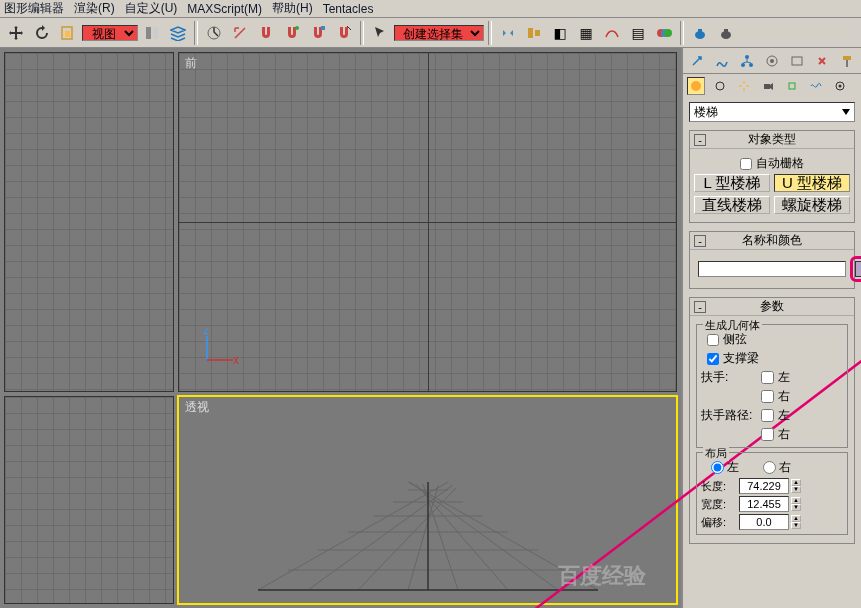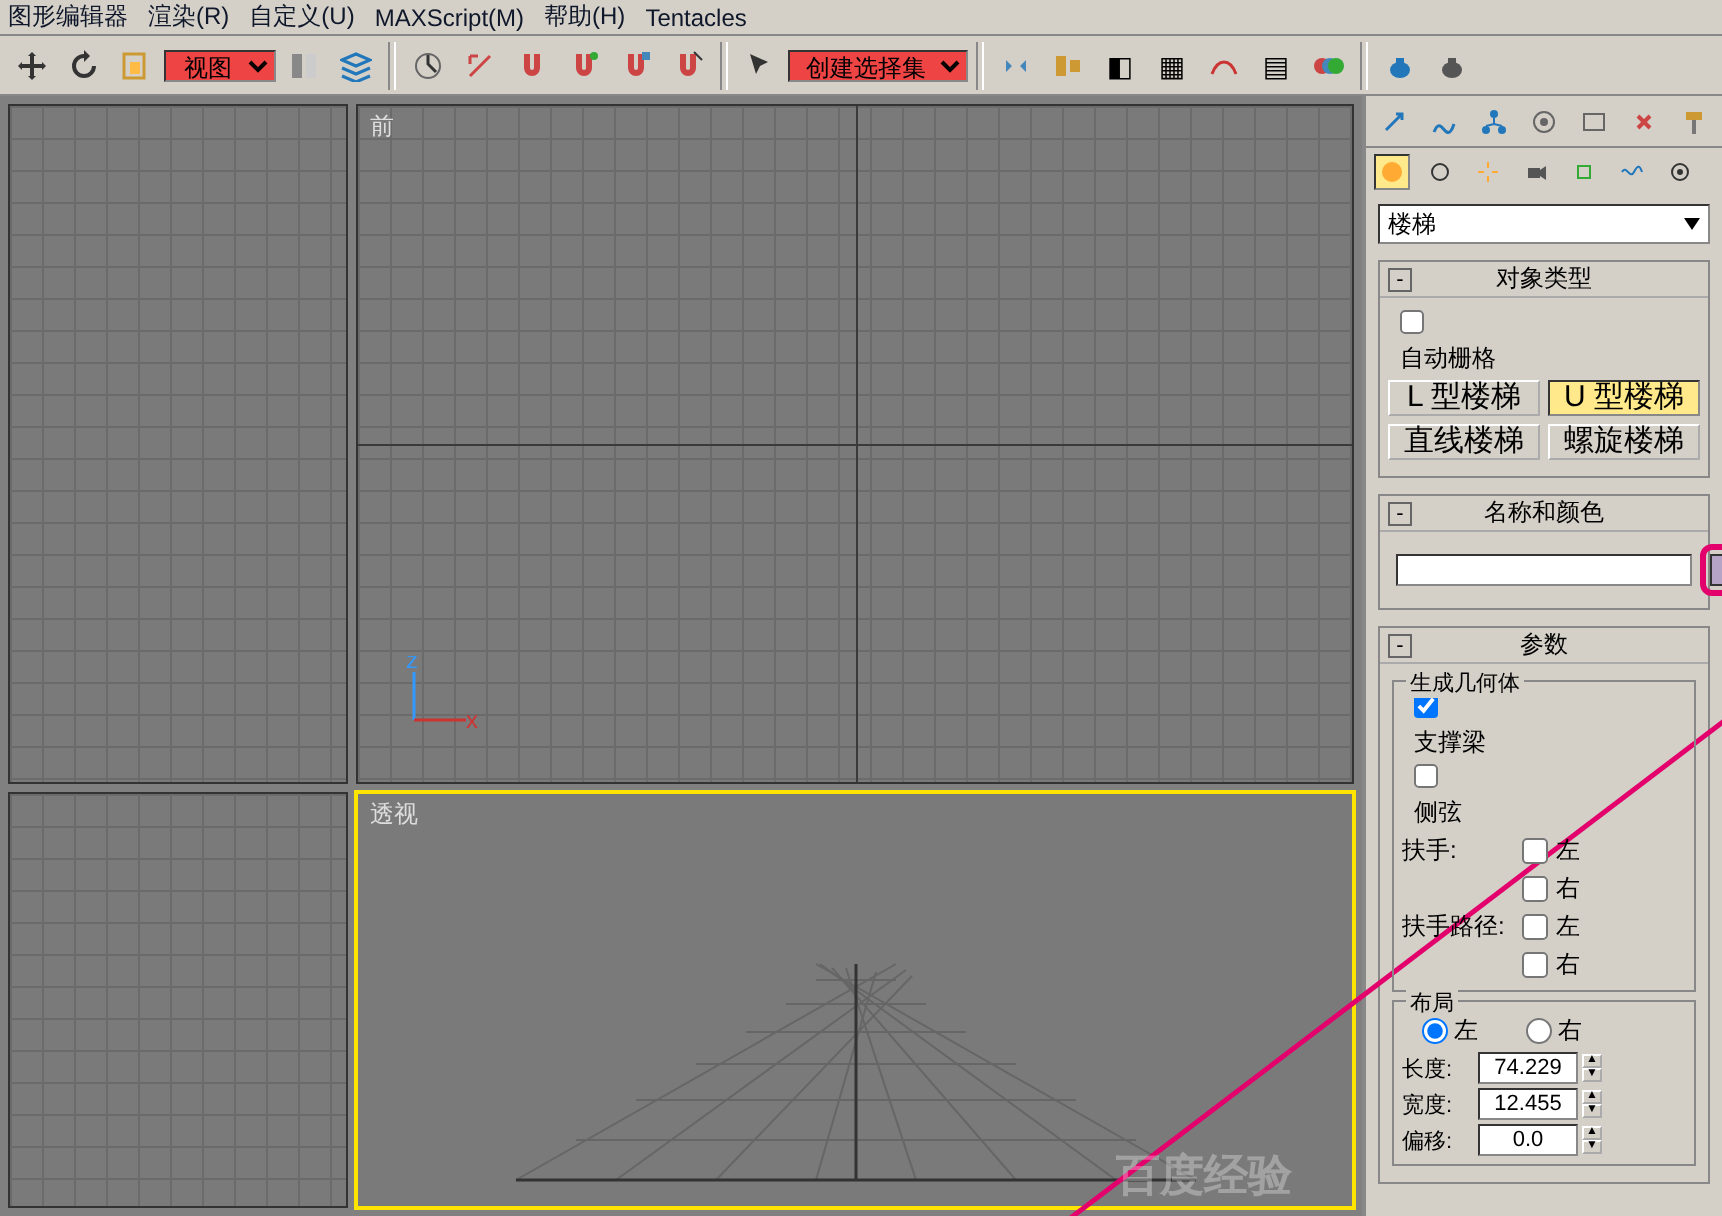--- a/index.html
+++ b/index.html
@@ -35,40 +35,40 @@
 .drop { margin:4px 6px; height:20px; background:#fff; border:1px inset #888; display:flex; align-items:center; justify-content:space-between; padding:0 4px; }
 .drop .arr { border-left:4px solid transparent; border-right:4px solid transparent; border-top:6px solid #000; }
 
 .rollout { margin:4px 6px; border:1px solid #888; background:#d4d0c8; }
 .rollout-hdr { display:flex; align-items:center; justify-content:center; position:relative; height:18px; background:#d4d0c8; border-bottom:1px solid #aaa; }
 .rollout-hdr .tog { position:absolute; left:4px; width:12px; height:12px; border:1px solid #666; background:#d4d0c8; display:flex; align-items:center; justify-content:center; font-size:11px; line-height:10px;}
 .rollout-body { padding:4px; }
 .btnrow { display:flex; gap:4px; margin-bottom:4px; }
 .pbtn { flex:1; height:18px; background:#d4d0c8; border:1px outset #fff; text-align:center; font-size:15px; line-height:16px; cursor:pointer;}
 .pbtn.active { background:#ffe98a; border:1px inset #888; }
-.chk { display:flex; gap:4px; margin:2px 6px; font-size:11px;flex-direction:column;}
+.chk { display:flex; align-items:center; gap:4px; margin:2px 6px; font-size:11px;}
 .chk input { width:12px; height:12px; }
 
 .field-row { display:flex; align-items:center; gap:4px; padding:2px 4px;}
 .field-row input[type=text] { flex:1; height:16px; border:1px inset #888; background:#fff; padding:0 2px; font-size:11px;}
 .swatch { width:16px; height:16px; background:#b6a4c7; border:1px solid #333; }
 .swatch-ring { position:relative; padding:2px; border:3px solid #e3006c; border-radius:6px;}
 
 .group { border:1px solid #888; margin:4px 2px; padding:4px 4px 2px; position:relative;}
 .group .glabel { position:absolute; top:-7px; left:6px; background:#d4d0c8; padding:0 2px; font-size:11px;}
 .radio-row { display:flex; justify-content:space-around; margin:2px 0;}
 .radio-row label { font-size:11px; display:flex; flex-direction:column; align-items:center; gap:2px;}
 .lbl { font-size:11px; }
 .spin { display:flex; align-items:center; gap:2px; margin:2px 0;}
 .spin input { width:50px; height:16px; border:1px inset #888; background:#fff; font-size:11px; padding:0 2px;text-align:center;}
 .spin .ud { display:flex; flex-direction:column;}
 .spin .ud div { width:10px; height:7px; border:1px outset #fff; background:#d4d0c8; font-size:6px; line-height:5px; text-align:center;}
 .sub-row { display:flex; align-items:center; margin:2px 0; font-size:11px;}
 .sub-row .sub-lbl { width:56px; }
-.watermark { position:absolute; right:30px; bottom:0; opacity:.3; color:#fff; font-size:22px; font-weight:bold; pointer-events:none;}
+.watermark { position:absolute; right:30px; bottom:12px; opacity:.3; color:#fff; font-size:22px; font-weight:bold; pointer-events:none;}
 </style>
 </head>
 <body>
 
 <div class="menubar">
   <span>图形编辑器</span>
   <span>渲染(R)</span>
   <span>自定义(U)</span>
   <span>MAXScript(M)</span>
   <span>帮助(H)</span>
@@ -365,26 +365,26 @@
     <div class="rollout">
       <div class="rollout-hdr">
           <div class="tog">-</div>
           <span>参数</span>
         </div>
       <div class="rollout-body">
 
         <div class="group">
           <span class="glabel">生成几何体</span>
           <div class="chk">
+              <input type="checkbox" style="">
+              <span>侧弦</span>
+            </div>
+          <div class="chk">
               <input type="checkbox" checked="" style="">
               <span>支撑梁</span>
-            </div>
-          <div class="chk">
-              <input type="checkbox" style="">
-              <span>侧弦</span>
             </div>
           <div class="sub-row">
               <span class="sub-lbl">扶手:</span>
               <input type="checkbox" style="margin: 0px 4px;">
               <span>左</span>
             </div>
           <div class="sub-row">
               <span class="sub-lbl"></span>
               <input type="checkbox" style="margin: 0px 4px;">
               <span>右</span>

